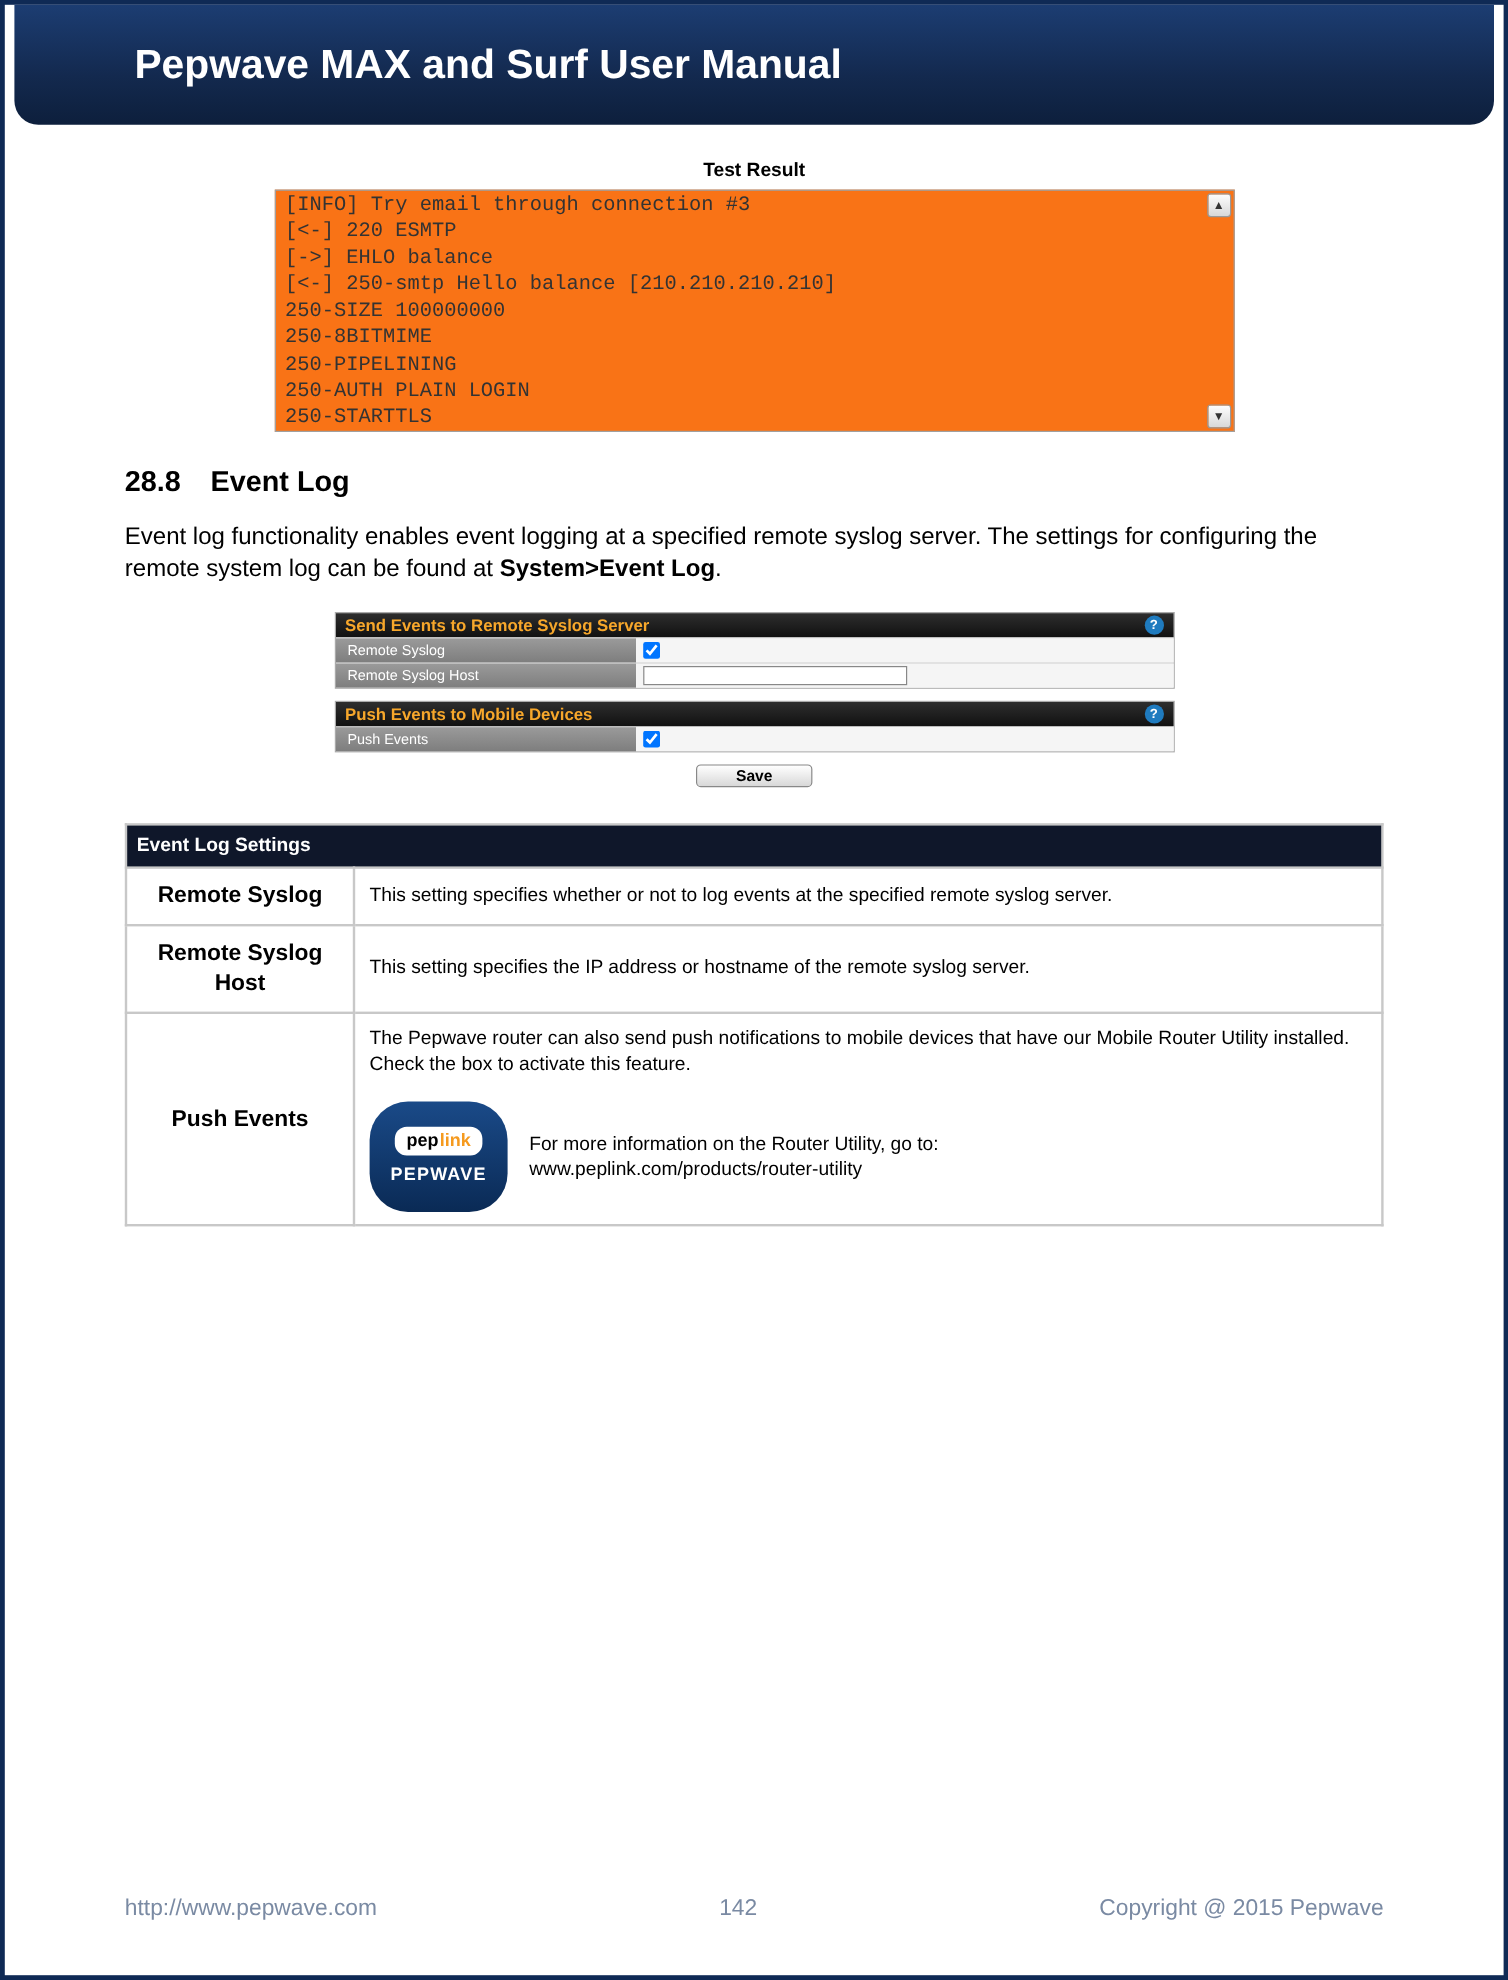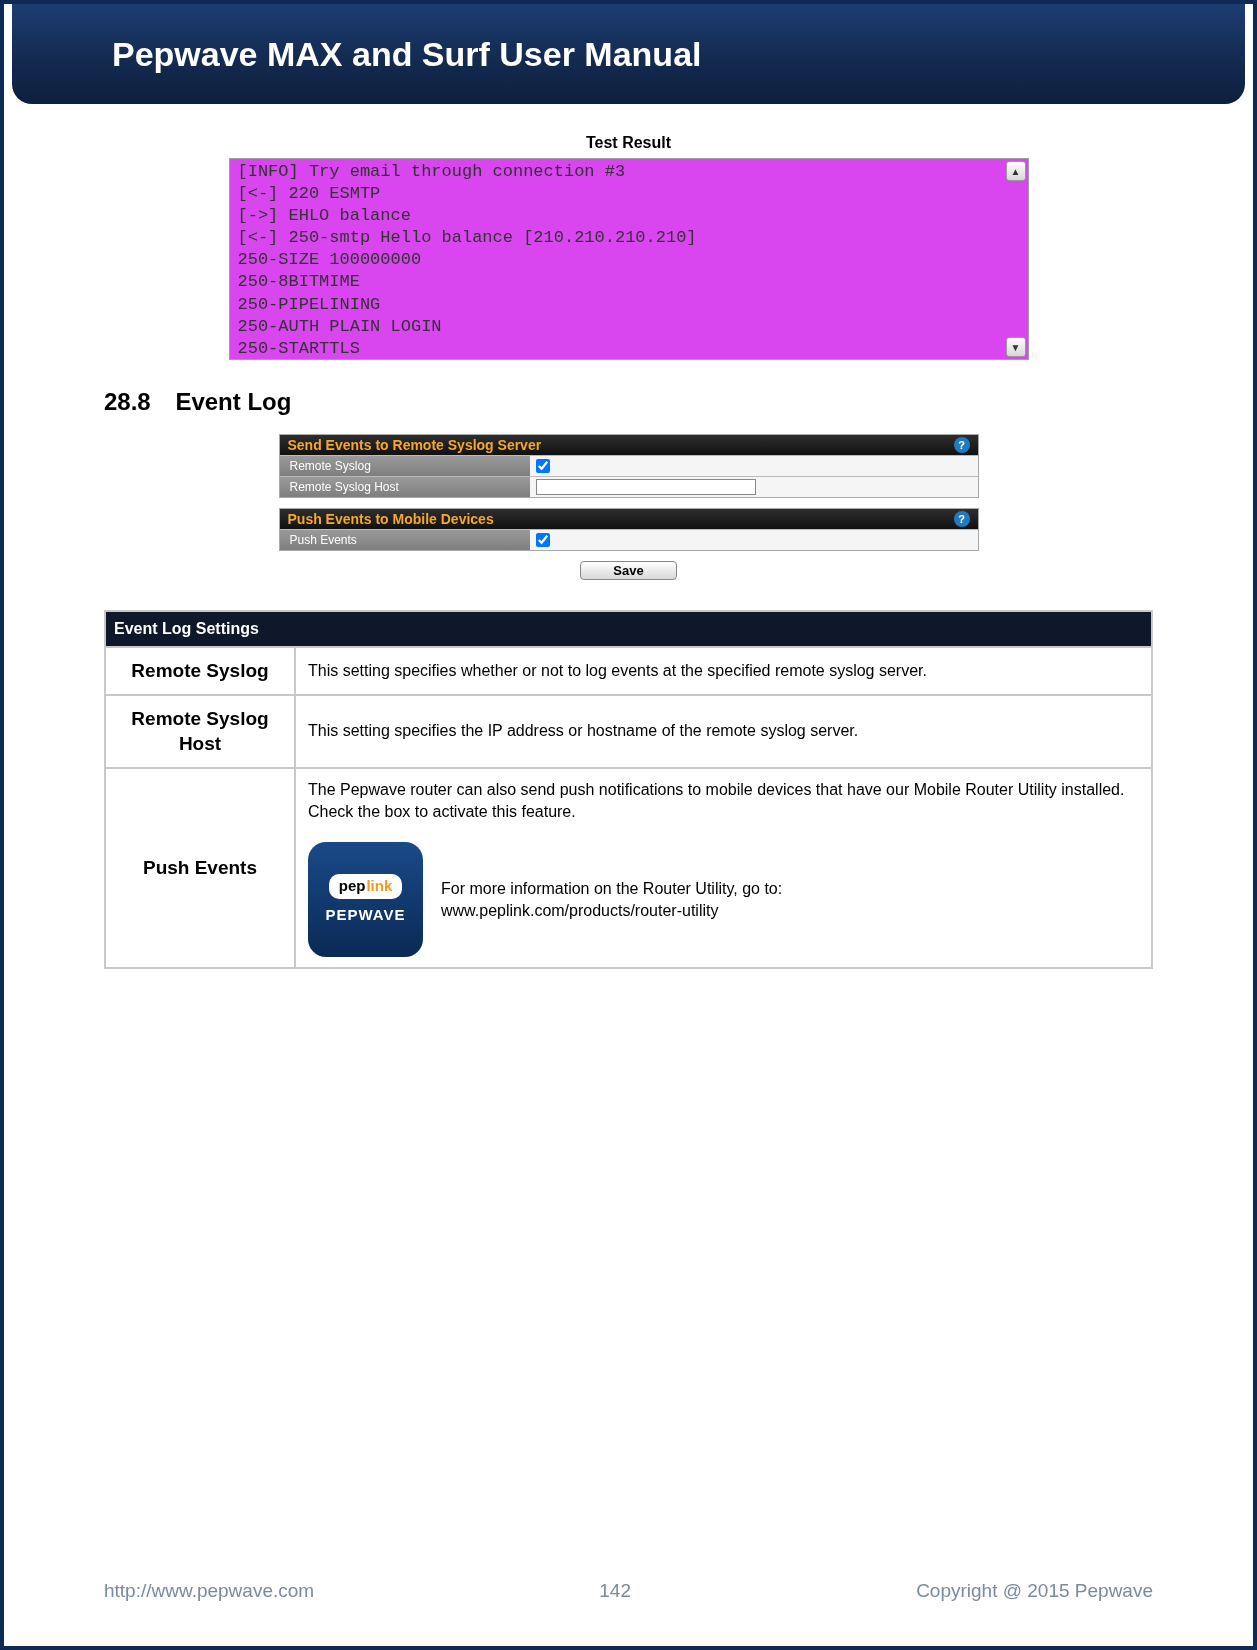--- a/index.html
+++ b/index.html
@@ -40,21 +40,21 @@
     text-align: center;
     font-weight: bold;
     font-size: 16px;
     margin-bottom: 6px;
   }
   .test-result-box {
     border: 1px solid #a0a0a0;
     width: 800px;
     margin: 0 auto 28px auto;
     position: relative;
-    background: #d946ef;
+    background: #f97316;
   }
   .test-result-inner {
     font-family: "Courier New", monospace;
     font-size: 17px;
     line-height: 1.3;
     padding: 2px 8px;
     height: 200px;
     overflow: hidden;
     white-space: pre;
     color: #333;
@@ -162,21 +162,21 @@
   }
   table.settings td.key {
     width: 190px;
     font-weight:bold;
     font-size:19px;
     text-align:center;
   }
   .push-cell-container { display:flex; flex-direction:column; gap:20px;}
   .push-row2 { display:flex; align-items:center; gap:18px;}
   .apptile {
-    width:115px; height:115px; border-radius:18px;
+    width:115px; height:92px; border-radius:32px;
     background: linear-gradient(#1a4a88,#0a2a55);
     display:flex; flex-direction:column; justify-content:center; align-items:center;
     gap:6px;
   }
   .apptile .orange { 
     background:#fff; border-radius:10px; padding:2px 10px; 
     font-family:Arial; font-weight:bold; font-size:15px; 
     display:flex; align-items:center; gap:1px;
   }
   .apptile .orange span.black{color:#000;}
@@ -217,20 +217,23 @@
 250-STARTTLS</div>
       <div class="scroll-up">▲</div>
       <div class="scroll-down">▼</div>
     </div>
 
     <div class="section-heading">
       <span class="secno">28.8</span>
       <span>Event Log</span>
     </div>
 
+    <p class="body-para">
+      <span>Event log functionality enables event logging at a specified remote syslog server. The settings for configuring the remote system log can be found at </span><b>System&gt;Event Log</b><span>.</span>
+    </p>
 
     <div class="cfg-panel">
       <div class="cfg-title-row">
         <span>Send Events to Remote Syslog Server</span>
         <span class="help-icon">?</span>
       </div>
       <div class="cfg-row">
         <div class="cfg-label">Remote Syslog</div>
         <div class="cfg-val">
           <input type="checkbox" checked="" style="">

